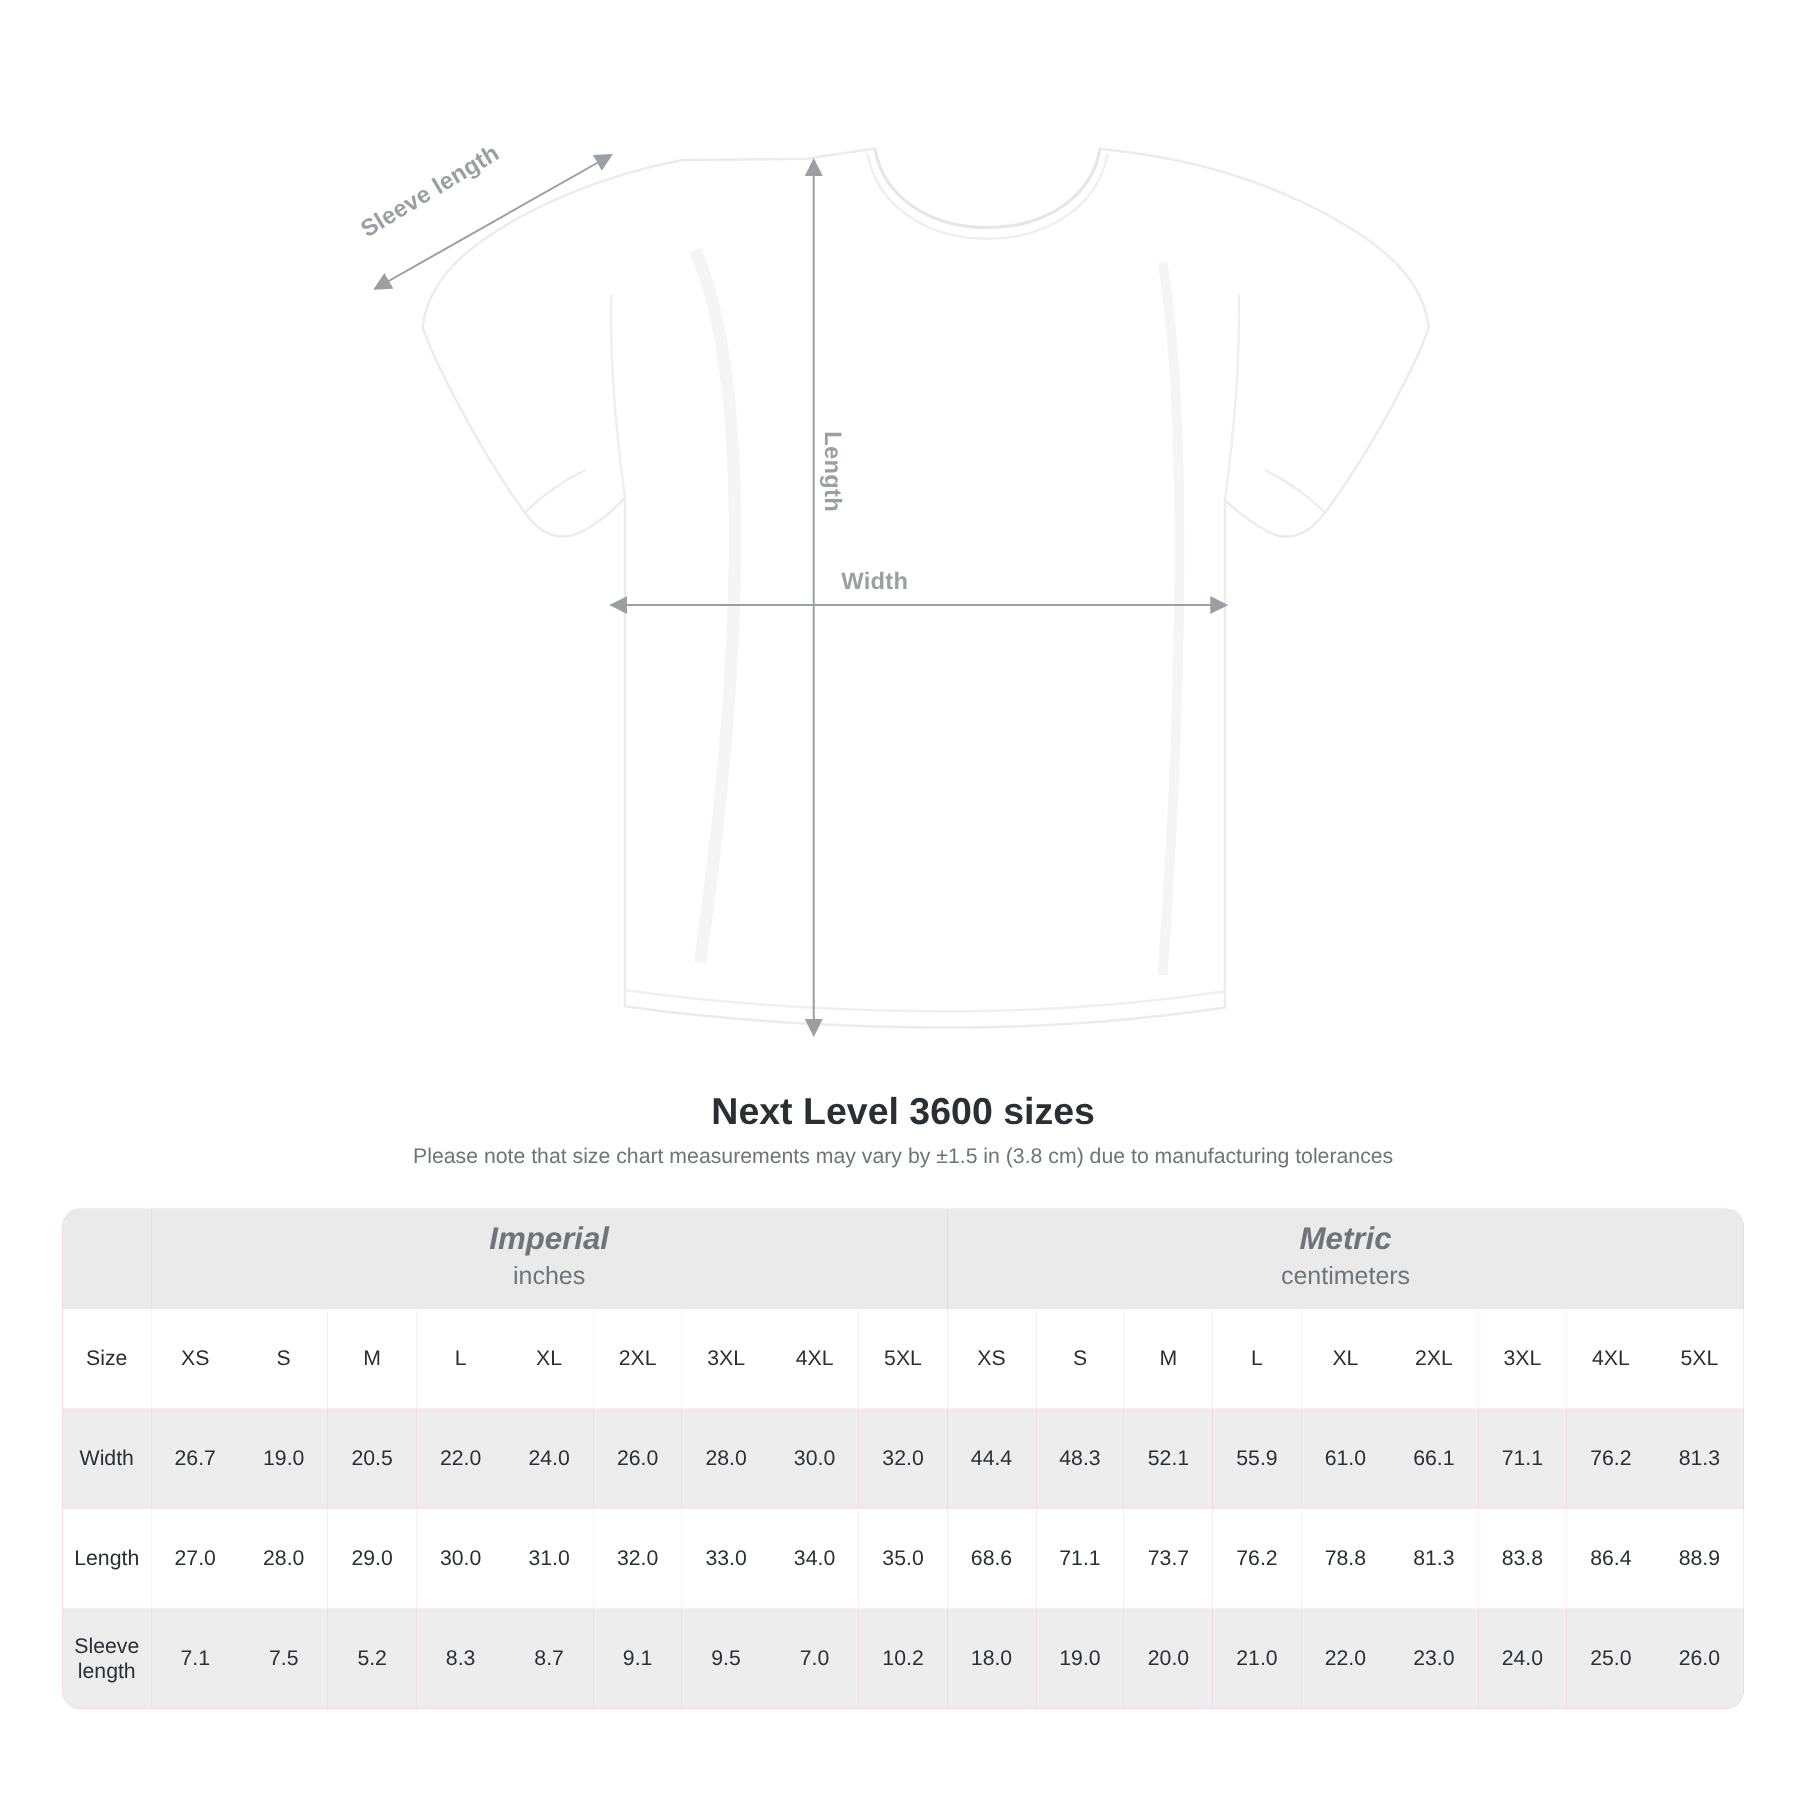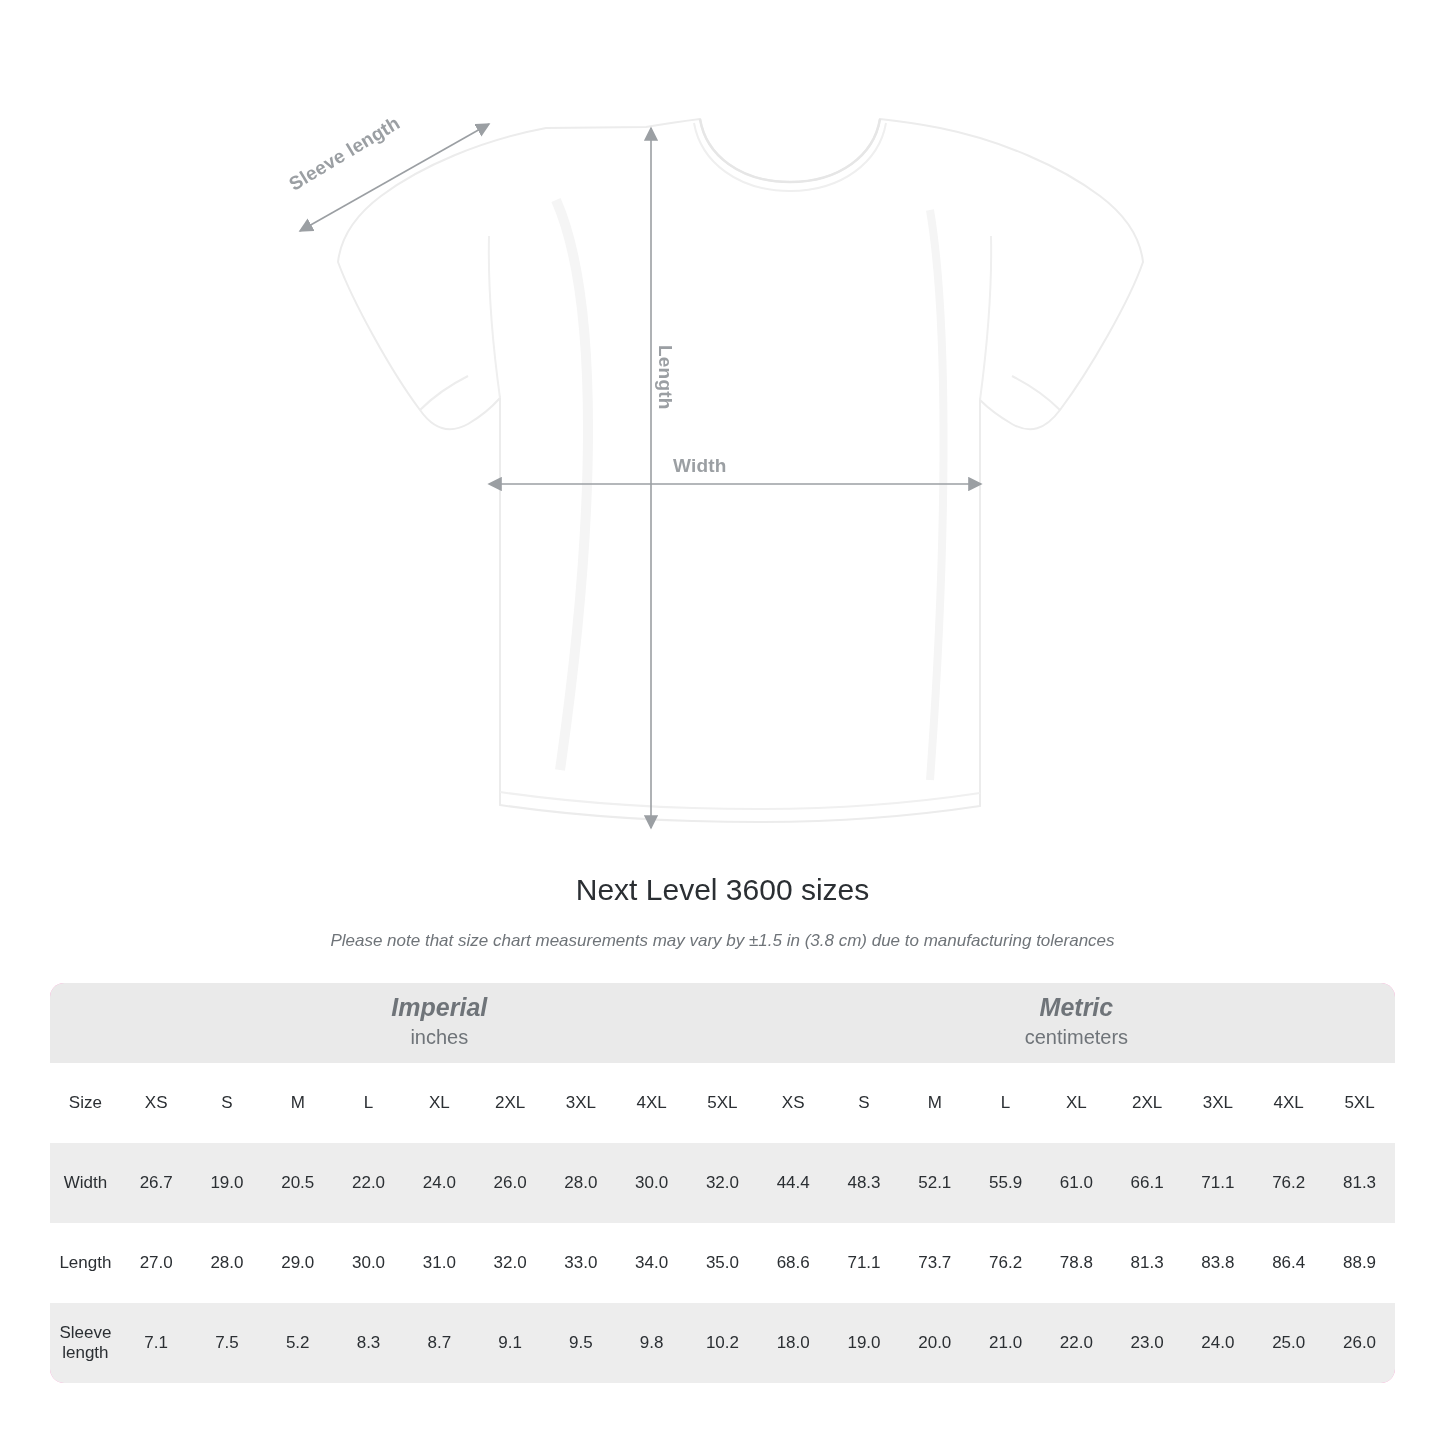--- a/index.html
+++ b/index.html
@@ -55,27 +55,26 @@
     top: 455px;
   }
 
   
   .title-block {
     text-align: center;
     margin-top: 18px;
   }
   .chart-title {
     font-size: 30px;
-    font-weight: normal;
+    font-weight: bold;
     color: #2b2f33;
-    margin: 0 0 24px 0;
+    margin: 0 0 8px 0;
   }
   .chart-note {
     font-size: 17px;
-    font-style: italic;
     color: #6f7479;
     margin: 0;
   }
 
   
   .table-wrap {
     margin: 32px 50px 0 50px;
     border-radius: 14px;
     overflow: hidden;
     background: #f9a8d4;
@@ -295,21 +294,21 @@
 
       <tr class="row-alt">
         <td class="rowlabel">Sleeve length</td>
         <td>7.1</td>
         <td>7.5</td>
         <td>5.2</td>
         <td>8.3</td>
         <td>8.7</td>
         <td>9.1</td>
         <td>9.5</td>
-        <td>9.8</td>
+        <td>7.0</td>
         <td>10.2</td>
         <td>18.0</td>
         <td>19.0</td>
         <td>20.0</td>
         <td>21.0</td>
         <td>22.0</td>
         <td>23.0</td>
         <td>24.0</td>
         <td>25.0</td>
         <td>26.0</td>

